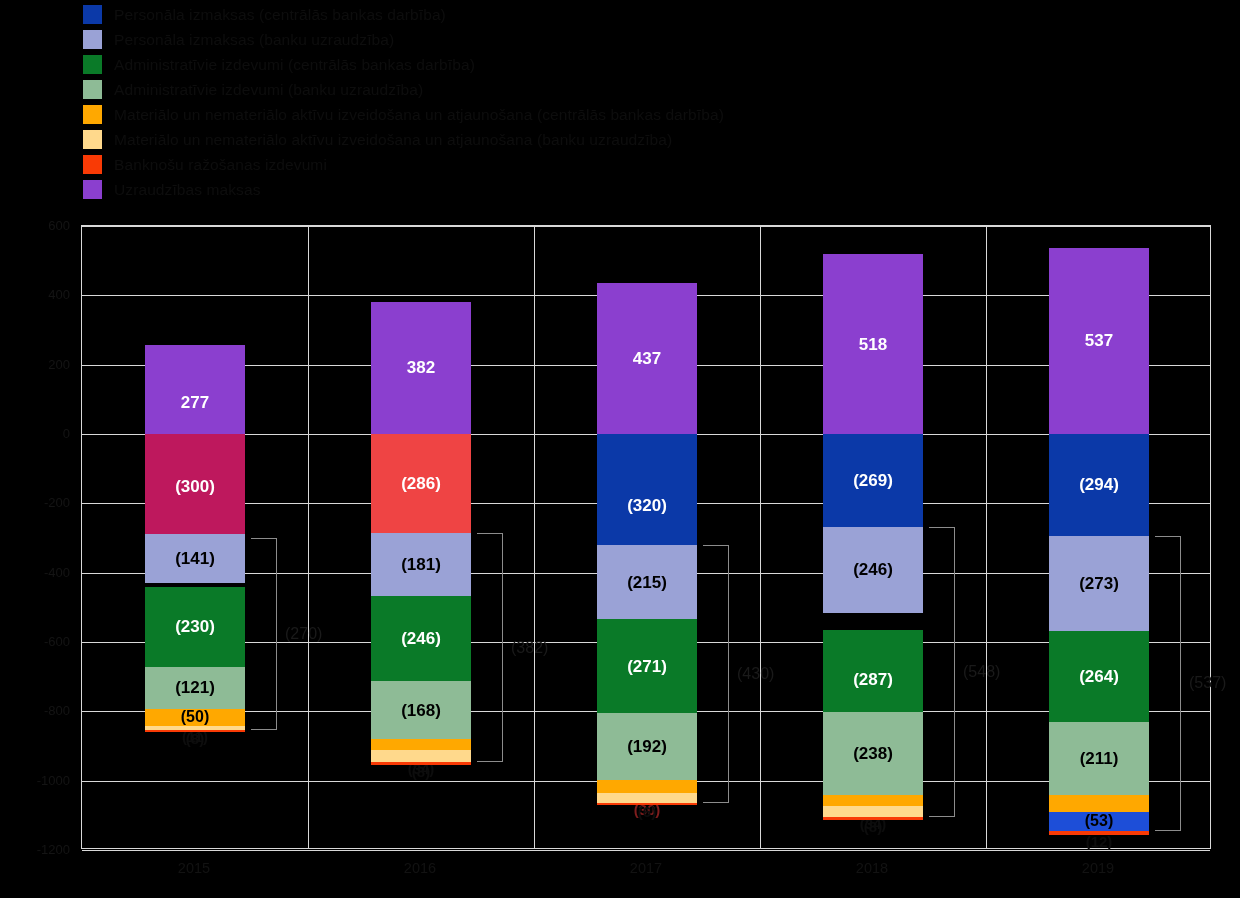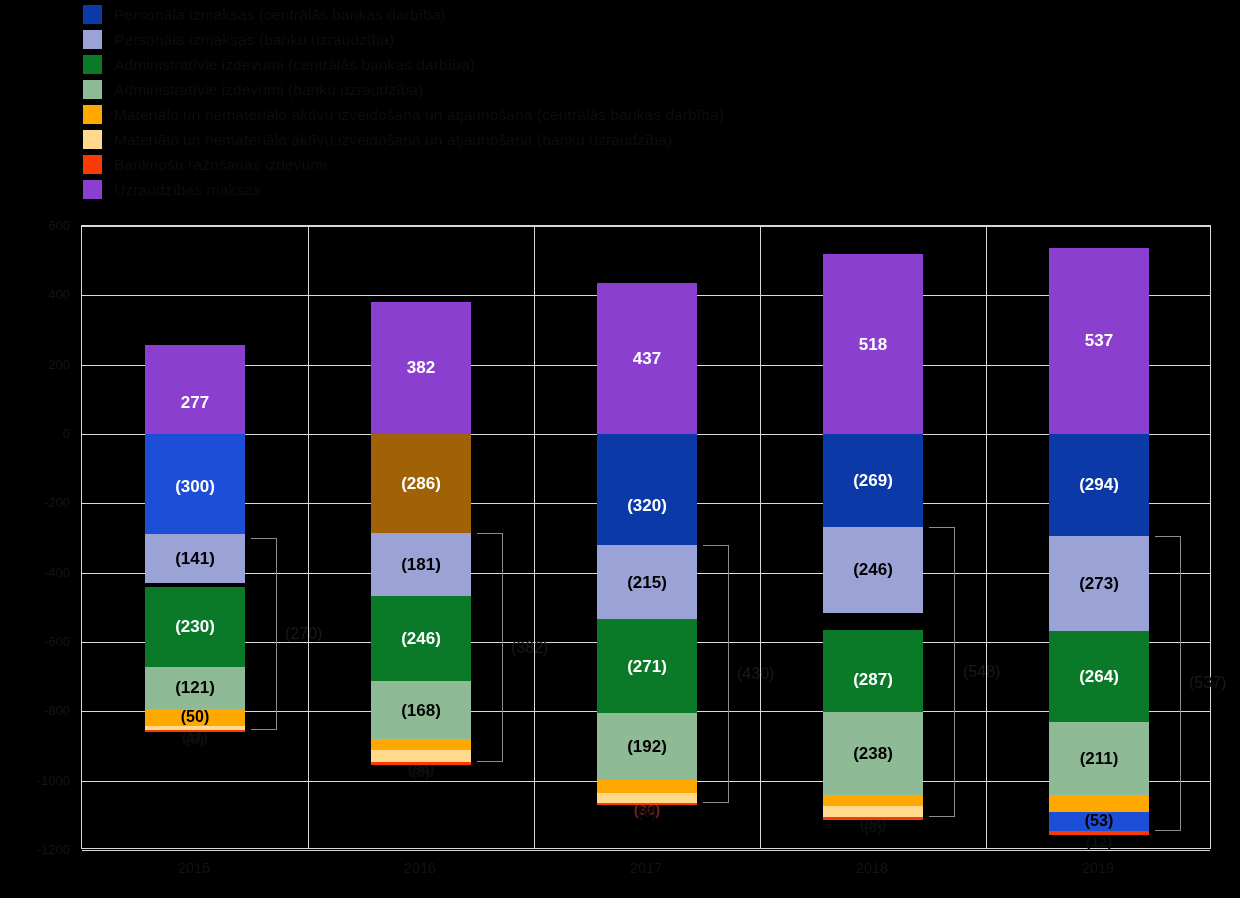--- a/index.html
+++ b/index.html
@@ -105,21 +105,21 @@
       <div class="gridline" style="top: 554.667px;"></div>
       <div class="gridline" style="top: 624px;"></div>
       <div class="vline" style="left: 226px;"></div>
       <div class="vline" style="left: 452px;"></div>
       <div class="vline" style="left: 678px;"></div>
       <div class="vline" style="left: 904px;"></div>
       <div class="bar" style="left: 63px; top: 0px; height: 624px;">
         <div class="seg light" style="top: 119px; height: 114px; background: rgb(139, 63, 207);">
           <span>277</span>
         </div>
-        <div class="seg light" style="top: 208px; height: 104px; background: #1d4ed8;">
+        <div class="seg light" style="top: 208px; height: 104px; background: #be185d;">
           <span>(300)</span>
         </div>
         <div class="seg dark" style="top: 308px; height: 48.88px; background: rgb(154, 162, 214);">
           <span>(141)</span>
         </div>
         <div class="seg light" style="top: 360.88px; height: 79.7333px; background: rgb(10, 122, 40);">
           <span>(230)</span>
         </div>
         <div class="seg dark" style="top: 440.613px; height: 41.9467px; background: rgb(142, 187, 150);">
           <span>(121)</span>
@@ -135,21 +135,21 @@
         </div>
       </div>
       <div class="bracket">
         <div class="bk" style="left: 169px; top: 312px; width: 26px; height: 191.707px;"></div>
         <div class="bl" style="left: 203px; top: 407.853px;">(270)</div>
       </div>
       <div class="bar" style="left: 289px; top: 0px; height: 624px;">
         <div class="seg light" style="top: 75.5733px; height: 132.427px; background: rgb(139, 63, 207);">
           <span>382</span>
         </div>
-        <div class="seg light" style="top: 208px; height: 99.1467px; background: #a16207;">
+        <div class="seg light" style="top: 208px; height: 99.1467px; background: #ef4444;">
           <span>(286)</span>
         </div>
         <div class="seg dark" style="top: 307.147px; height: 62.7467px; background: rgb(154, 162, 214);">
           <span>(181)</span>
         </div>
         <div class="seg light" style="top: 369.893px; height: 85.28px; background: rgb(10, 122, 40);">
           <span>(246)</span>
         </div>
         <div class="seg dark" style="top: 455.173px; height: 58.24px; background: rgb(142, 187, 150);">
           <span>(168)</span>

